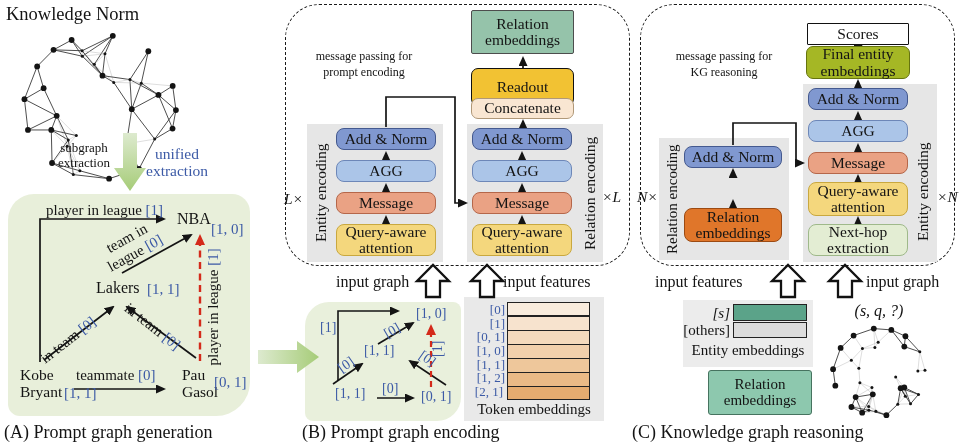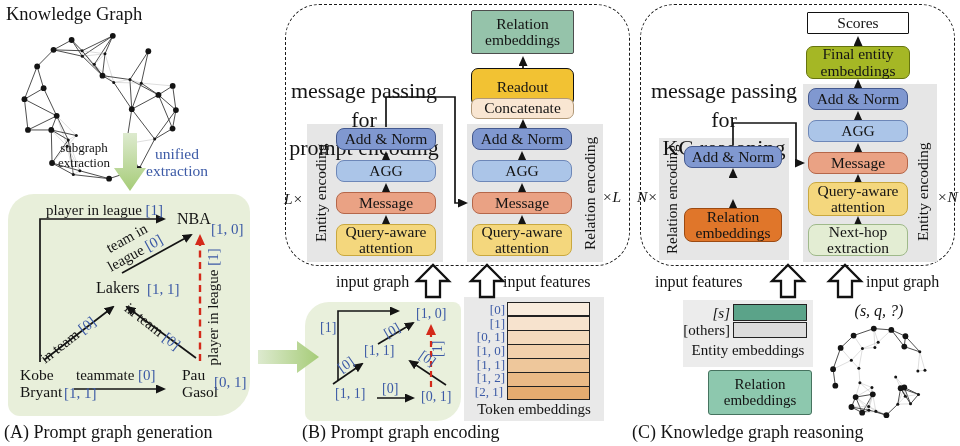--- a/index.html
+++ b/index.html
@@ -18,28 +18,28 @@
   .agg{background:#abc5e8;border:1.4px solid #6d87b8;}
   .message{background:#eaa284;border:1.4px solid #b5674a;}
   .qaa{background:#f4d77d;border:1.4px solid #c9a83f;}
   .nexthop{background:#e3edd3;border:1.4px solid #9fb98a;}
   .linear{background:#b6d394;border:1.4px solid #6f9147;}
   .relorange{background:#e0762a;border:1.4px solid #9c4a12;}
   .relteal{background:#95c3aa;border:1.3px solid #4d4d4d;border-radius:2px;}
   .readout{background:#f2c233;border:1.9px solid #111;border-radius:7px;}
   .concat{background:#f9e6d2;border:1.1px solid #b09878;border-radius:7px;}
   .fee{background:#a5b725;border:1.4px solid #66740e;border-radius:7px;}
-  .scores{background:#fff;border:1.4px solid #111;border-radius:1px;}
+  .scores{background:#fff;border:1.4px solid #111;border-radius:1px;margin-top:11px;}
   .reltealC{background:#8dc8ae;border:1.3px solid #46735f;border-radius:3px;}
   .vlabel{writing-mode:vertical-rl;transform:rotate(180deg);display:flex;align-items:center;
           justify-content:center;font-size:15.5px;text-align:center;}
   .mult{font-style:italic;font-size:15.5px;}
   .dashbox{border:1.7px dashed #1a1a1a;border-radius:34px;background:transparent;}
   .graybox{background:#e6e6e6;}
-  .title2{font-size:22px;line-height:1.3;text-align:center;margin-top:28px;}
+  .title2{font-size:12px;line-height:1.3;text-align:center;}
   .caption{font-size:18px;}
   .rot{transform-origin:center center;}
   .minitag{font-size:14px;color:#3c5aa6;}
   .tokrow{position:absolute;z-index:2;border-top:1.2px solid #222;box-sizing:border-box;}
   .toklabel{position:absolute;z-index:2;font-size:13px;color:#3c5aa6;text-align:right;line-height:13.7px;}
   .bar{position:absolute;z-index:2;border:1.2px solid #222;box-sizing:border-box;}
   .qbox{position:absolute;z-index:2;background:#fff;border:1.2px solid #888;
         display:flex;flex-direction:column;align-items:center;justify-content:center;
         font-size:15.5px;line-height:1.38;text-align:center;}
 </style>
@@ -346,21 +346,21 @@
   <path d="M431,387 L431,327" stroke="#d42a1a" stroke-width="2.2" stroke-dasharray="6 4" fill="none" marker-end="url(#ahr)"></path>
 
   <g fill="#fff" stroke="#111" stroke-width="2.3">
     <path d="M426,297 L426,281 L417,281 L433,265 L449,281 L440,281 L440,297 Z"></path>
     <path d="M480,297 L480,281 L471,281 L487,265 L503,281 L494,281 L494,297 Z"></path>
     <path d="M781,297 L781,281 L772,281 L788,265 L804,281 L795,281 L795,297 Z"></path>
     <path d="M838,297 L838,281 L829,281 L845,265 L861,281 L852,281 L852,297 Z"></path>
   </g>
 </svg>
 
-<div class="lbl" style="left:6px;top:4px;width:180px;font-size:18.5px;">Knowledge Graph</div>
+<div class="lbl" style="left:6px;top:4px;width:180px;font-size:18.5px;">Knowledge Norm</div>
 
 
 <div class="lbl center" style="left:44px;top:141px;width:80px;font-size:13px;">subgraph extraction</div>
 <div class="lbl center blue" style="left:144px;top:145px;width:66px;font-size:15.5px;">unified extraction</div>
 
 <div class="lbl" style="left:46px;top:202px;width:170px;">
   <span>player in league</span> <span class="btag">[1]</span>
 </div>
 <div class="lbl" style="left:177px;top:210px;font-size:16px;">NBA</div>
 <div class="lbl btag" style="left:211px;top:221px;">[1, 0]</div>

